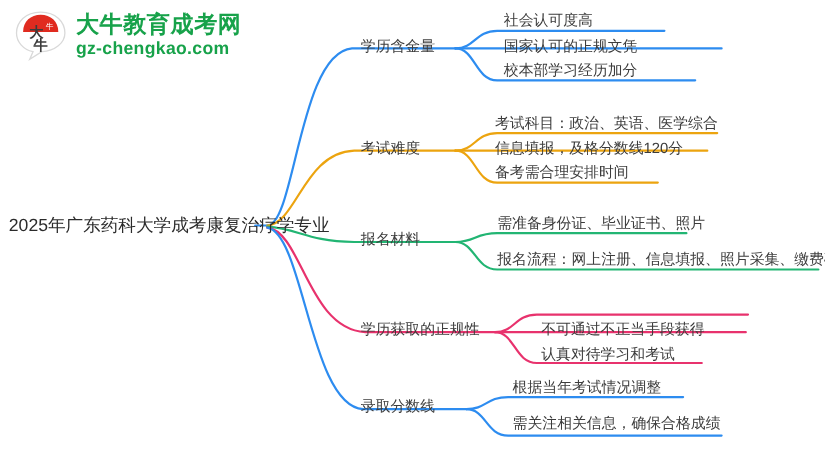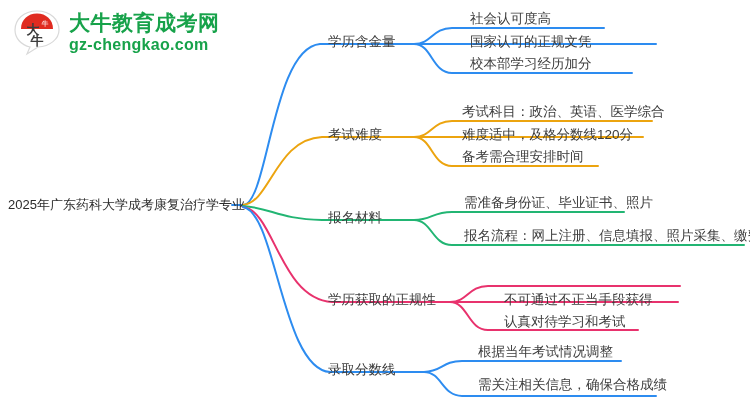--- a/index.html
+++ b/index.html
@@ -62,32 +62,31 @@
     top: 0;
   }
   .node-text {
     position: absolute;
     white-space: nowrap;
     color: #3a3a3a;
     font-size: 13.5px;
     line-height: 1;
   }
   .node-root {
-    font-size: 13px;
+    font-size: 16px;
     color: #2b2b2b;
     font-weight: normal;
   }
   .node-branch {
     font-size: 13.5px;
     color: #3c3c3c;
   }
   .node-leaf {
     font-size: 13.5px;
     color: #3c3c3c;
-    margin-left: 12px;
   }
 </style>
 </head>
 <body>
 
 <div id="stage">
 
   <div class="logo-wrap">
     <div class="logo-mark">
       <svg width="50" height="48" viewBox="0 0 50 48" xmlns="http://www.w3.org/2000/svg">
@@ -151,21 +150,21 @@
   <div class="node-text node-branch" style="left:328px; top:128px;">考试难度</div>
   <div class="node-text node-branch" style="left:328px; top:211px;">报名材料</div>
   <div class="node-text node-branch" style="left:328px; top:293px;">学历获取的正规性</div>
   <div class="node-text node-branch" style="left:328px; top:363px;">录取分数线</div>
 
   <div class="node-text node-leaf" style="left:458px; top:12px;">社会认可度高</div>
   <div class="node-text node-leaf" style="left:458px; top:35px;">国家认可的正规文凭</div>
   <div class="node-text node-leaf" style="left:458px; top:57px;text-align:right;">校本部学习经历加分</div>
 
   <div class="node-text node-leaf" style="left:450px; top:105px;">考试科目：政治、英语、医学综合</div>
-  <div class="node-text node-leaf" style="left:450px; top:128px;">难度适中，及格分数线120分</div>
+  <div class="node-text node-leaf" style="left:450px; top:128px;">信息填报，及格分数线120分</div>
   <div class="node-text node-leaf" style="left:450px; top:150px;">备考需合理安排时间</div>
 
   <div class="node-text node-leaf" style="left:452px; top:196px;text-align:center;">需准备身份证、毕业证书、照片</div>
   <div class="node-text node-leaf" style="left:452px; top:229px;">报名流程：网上注册、信息填报、照片采集、缴费确认</div>
 
   <div class="node-text node-leaf" style="left:492px; top:293px;">不可通过不正当手段获得</div>
   <div class="node-text node-leaf" style="left:492px; top:315px;">认真对待学习和考试</div>
 
   <div class="node-text node-leaf" style="left:466px; top:345px;">根据当年考试情况调整</div>
   <div class="node-text node-leaf" style="left:466px; top:378px;">需关注相关信息，确保合格成绩</div>

